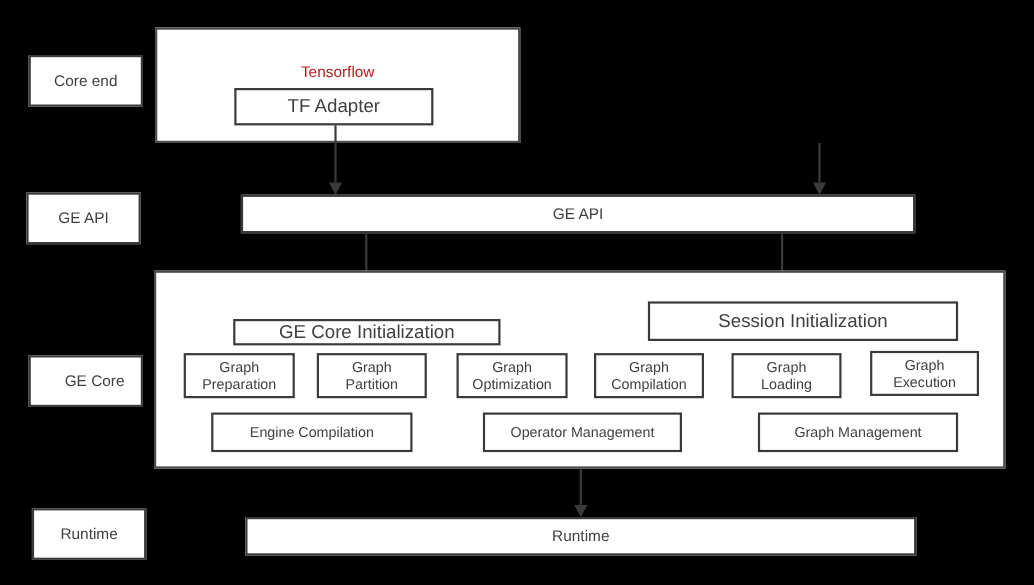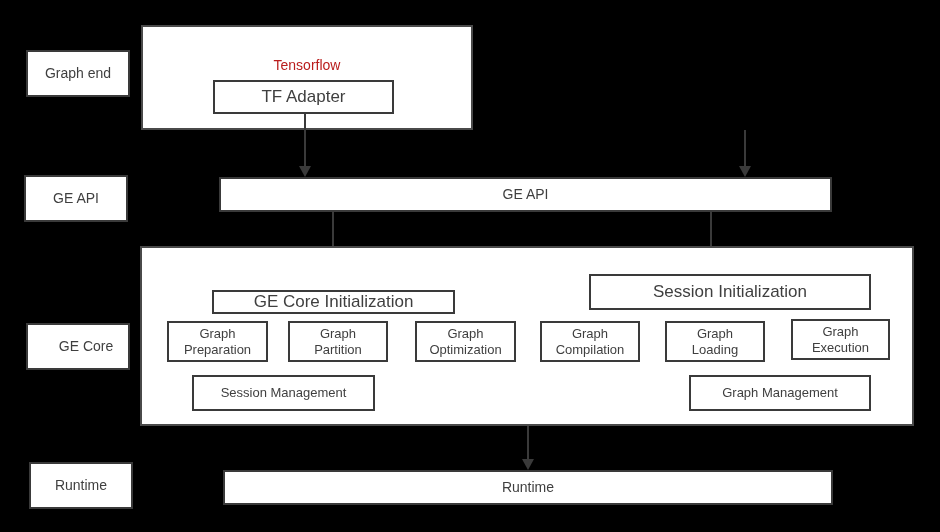--- a/index.html
+++ b/index.html
@@ -76,21 +76,21 @@
     border-right: 6px solid transparent;
     border-top: 11px solid #3a3a3a;
   }
 </style>
 </head>
 <body>
 
 <div id="canvas">
 
   <div class="box layer-label" style="left:26px; top:50px; width:104px; height:47px;">
-    <span>Graph end</span>
+    <span>Core end</span>
   </div>
 
   <div class="box layer-label" style="left:24px; top:175px; width:104px; height:47px;">
     <span>GE API</span>
   </div>
 
   <div class="box layer-label" style="left:26px; top:323px; width:104px; height:47px;padding-left:16px;">
     <span>GE Core</span>
   </div>
 
@@ -159,21 +159,24 @@
   <div class="box small-box" style="left:665px; top:321px; width:100px; height:41px;">
     <span>Graph
 Loading</span>
   </div>
   <div class="box small-box" style="left:791px; top:319px; width:99px; height:41px;">
     <span>Graph
 Execution</span>
   </div>
 
   <div class="box mgmt-box" style="left:192px; top:375px; width:183px; height:36px;">
-    <span>Session Management</span>
+    <span>Engine Compilation</span>
+  </div>
+  <div class="box mgmt-box" style="left:439px; top:375px; width:181px; height:36px;">
+    <span>Operator Management</span>
   </div>
   <div class="box mgmt-box" style="left:689px; top:375px; width:182px; height:36px;">
     <span>Graph Management</span>
   </div>
 
   <div class="arrow" style="left:527px; top:426px; height:44px;">
     <div class="shaft" style="height:33px;"></div>
     <div class="head" style="top:33px;"></div>
   </div>
 

